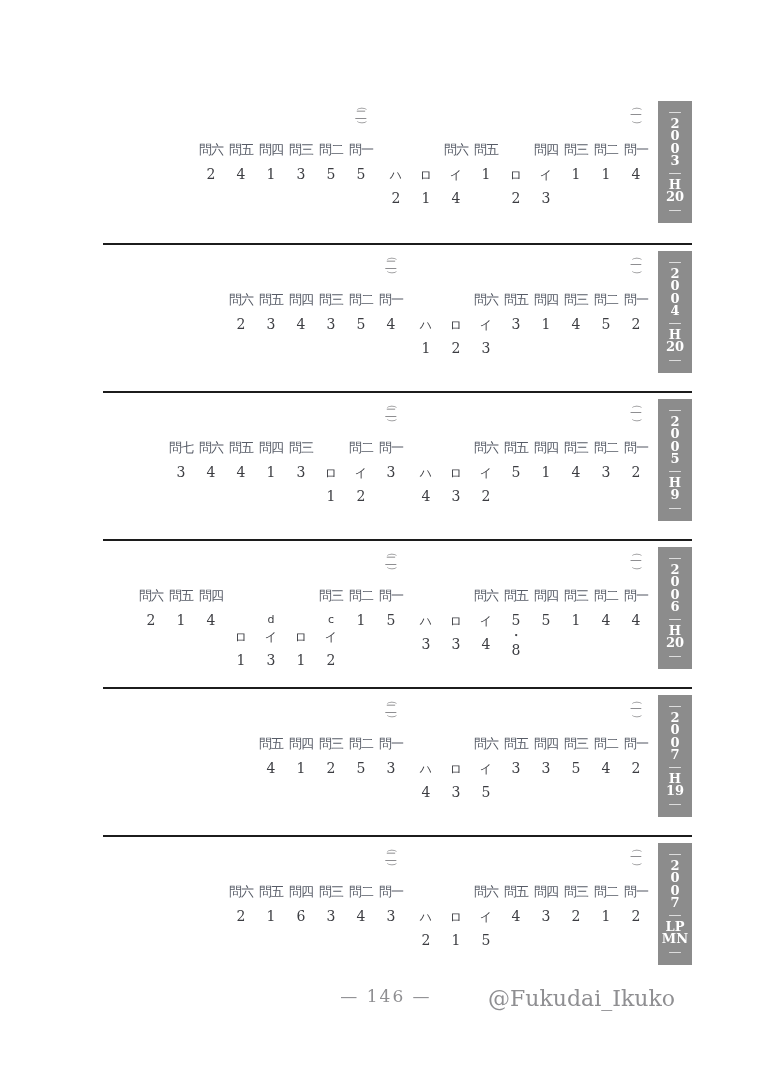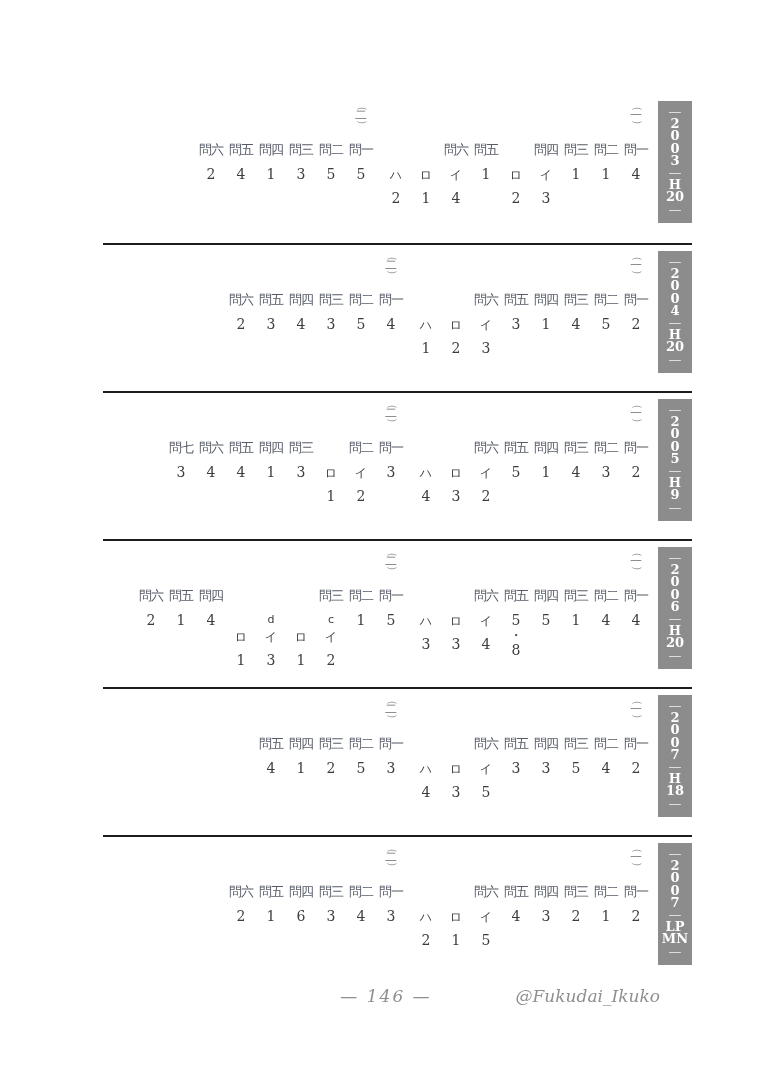--- a/index.html
+++ b/index.html
@@ -25,24 +25,24 @@
   .part-marker .paren{transform:rotate(90deg);font-size:11px;height:8px;line-height:8px;color:#8a8a8c;}
   .questions{display:flex;flex-direction:row-reverse;}
   .question{display:flex;flex-direction:row-reverse;}
   .q-col{width:30px;padding-top:46px;text-align:center;}
   .q-label{height:26px;font-size:13px;color:var(--label);white-space:nowrap;letter-spacing:-1px;}
   .ans-prefix{height:16px;font-size:11px;color:var(--value);font-family:"DejaVu Sans","Liberation Sans",sans-serif;}
   .ans-kana{height:24px;font-size:12px;color:var(--value);}
   .ans-value{font-size:14px;color:var(--value);display:flex;flex-direction:column;
     align-items:center;line-height:15px;}
   .v-ch{display:block;}
-  .footer{position:absolute;left:0;top:986px;width:772px;height:30px;font-style:italic;}
+  .footer{position:absolute;left:0;top:986px;width:772px;height:30px;}
   .page-number{position:absolute;left:50%;transform:translateX(-50%);
     color:var(--footer);font-size:17px;letter-spacing:2px;white-space:nowrap;}
-  .watermark{position:absolute;right:112px;color:var(--footer);font-size:17px;white-space:nowrap;}
+  .watermark{position:absolute;right:97px;color:var(--footer);font-size:22px;white-space:nowrap;}
 </style>
 </head>
 <body>
 
 <div class="page">
   <div class="content" id="sections">
       <div class="section">
         <div class="year-box">
           <div class="yb-line dash">—</div>
           <div class="yb-line">2</div>
@@ -672,21 +672,21 @@
       </div>
       <div class="section">
         <div class="year-box">
           <div class="yb-line dash">—</div>
           <div class="yb-line">2</div>
           <div class="yb-line">0</div>
           <div class="yb-line">0</div>
           <div class="yb-line">7</div>
           <div class="yb-line dash">—</div>
           <div class="yb-line">H</div>
-          <div class="yb-line">18</div>
+          <div class="yb-line">19</div>
           <div class="yb-line dash">—</div>
         </div>
         <div class="parts">
           <div class="part">
             <div class="part-marker">
               <span class="paren">（</span>
               <span class="mk-ch">一</span>
               <span class="paren">）</span>
             </div>
             <div class="questions">

